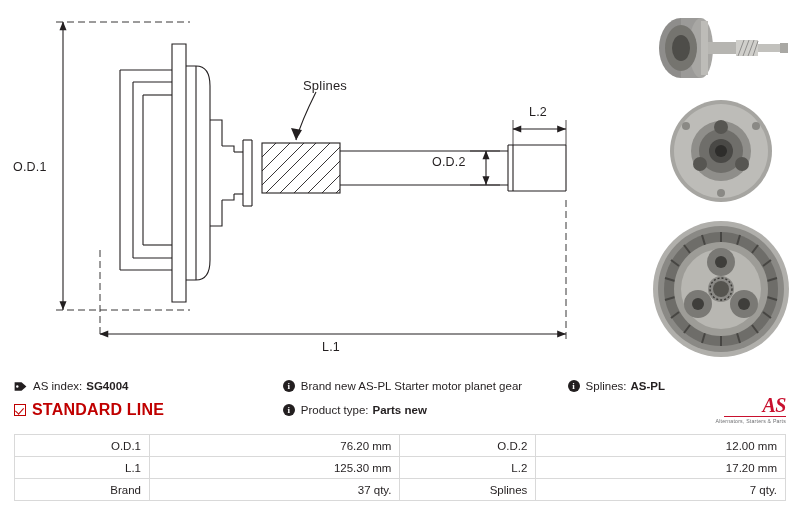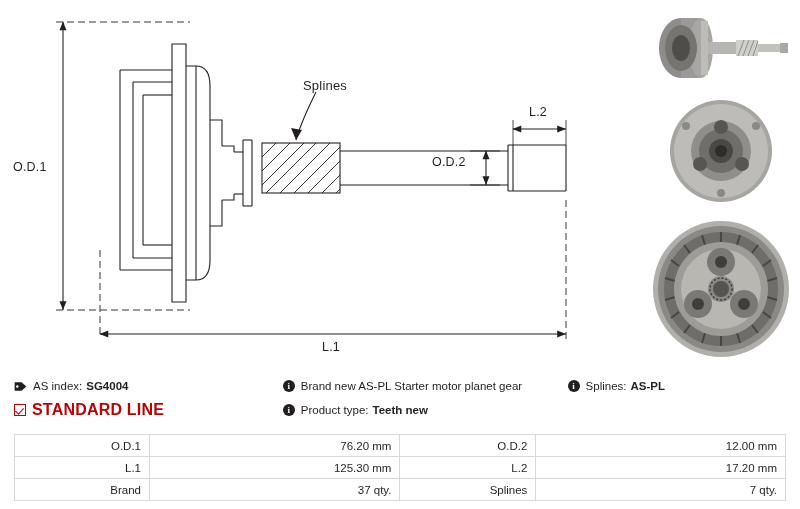--- a/index.html
+++ b/index.html
@@ -407,26 +407,31 @@
 
     <div class="info-row" id="info-row-2">
       <div class="info-cell col1">
         <span class="check-icon"></span>
         <span class="standard-line-text">STANDARD LINE</span>
       </div>
 
       <div class="info-cell col2">
         <span class="i-icon">i</span>
         <span class="info-label">Product type:</span>
-        <span class="info-value">Teeth new</span>
+        <span class="info-value">Parts new</span>
       </div>
 
       <div class="info-cell col3"></div>
     </div>
 
+    <div id="as-logo">
+      <div class="as-mark">AS</div>
+      <div class="as-bar"></div>
+      <div class="as-sub">Alternators, Starters &amp; Parts</div>
+    </div>
   </div>
 
   <table id="spec-table">
     <tbody>
       <tr>
         <td class="k">O.D.1</td>
         <td class="v">76.20 mm</td>
         <td class="k">O.D.2</td>
         <td class="v">12.00 mm</td>
       </tr>

